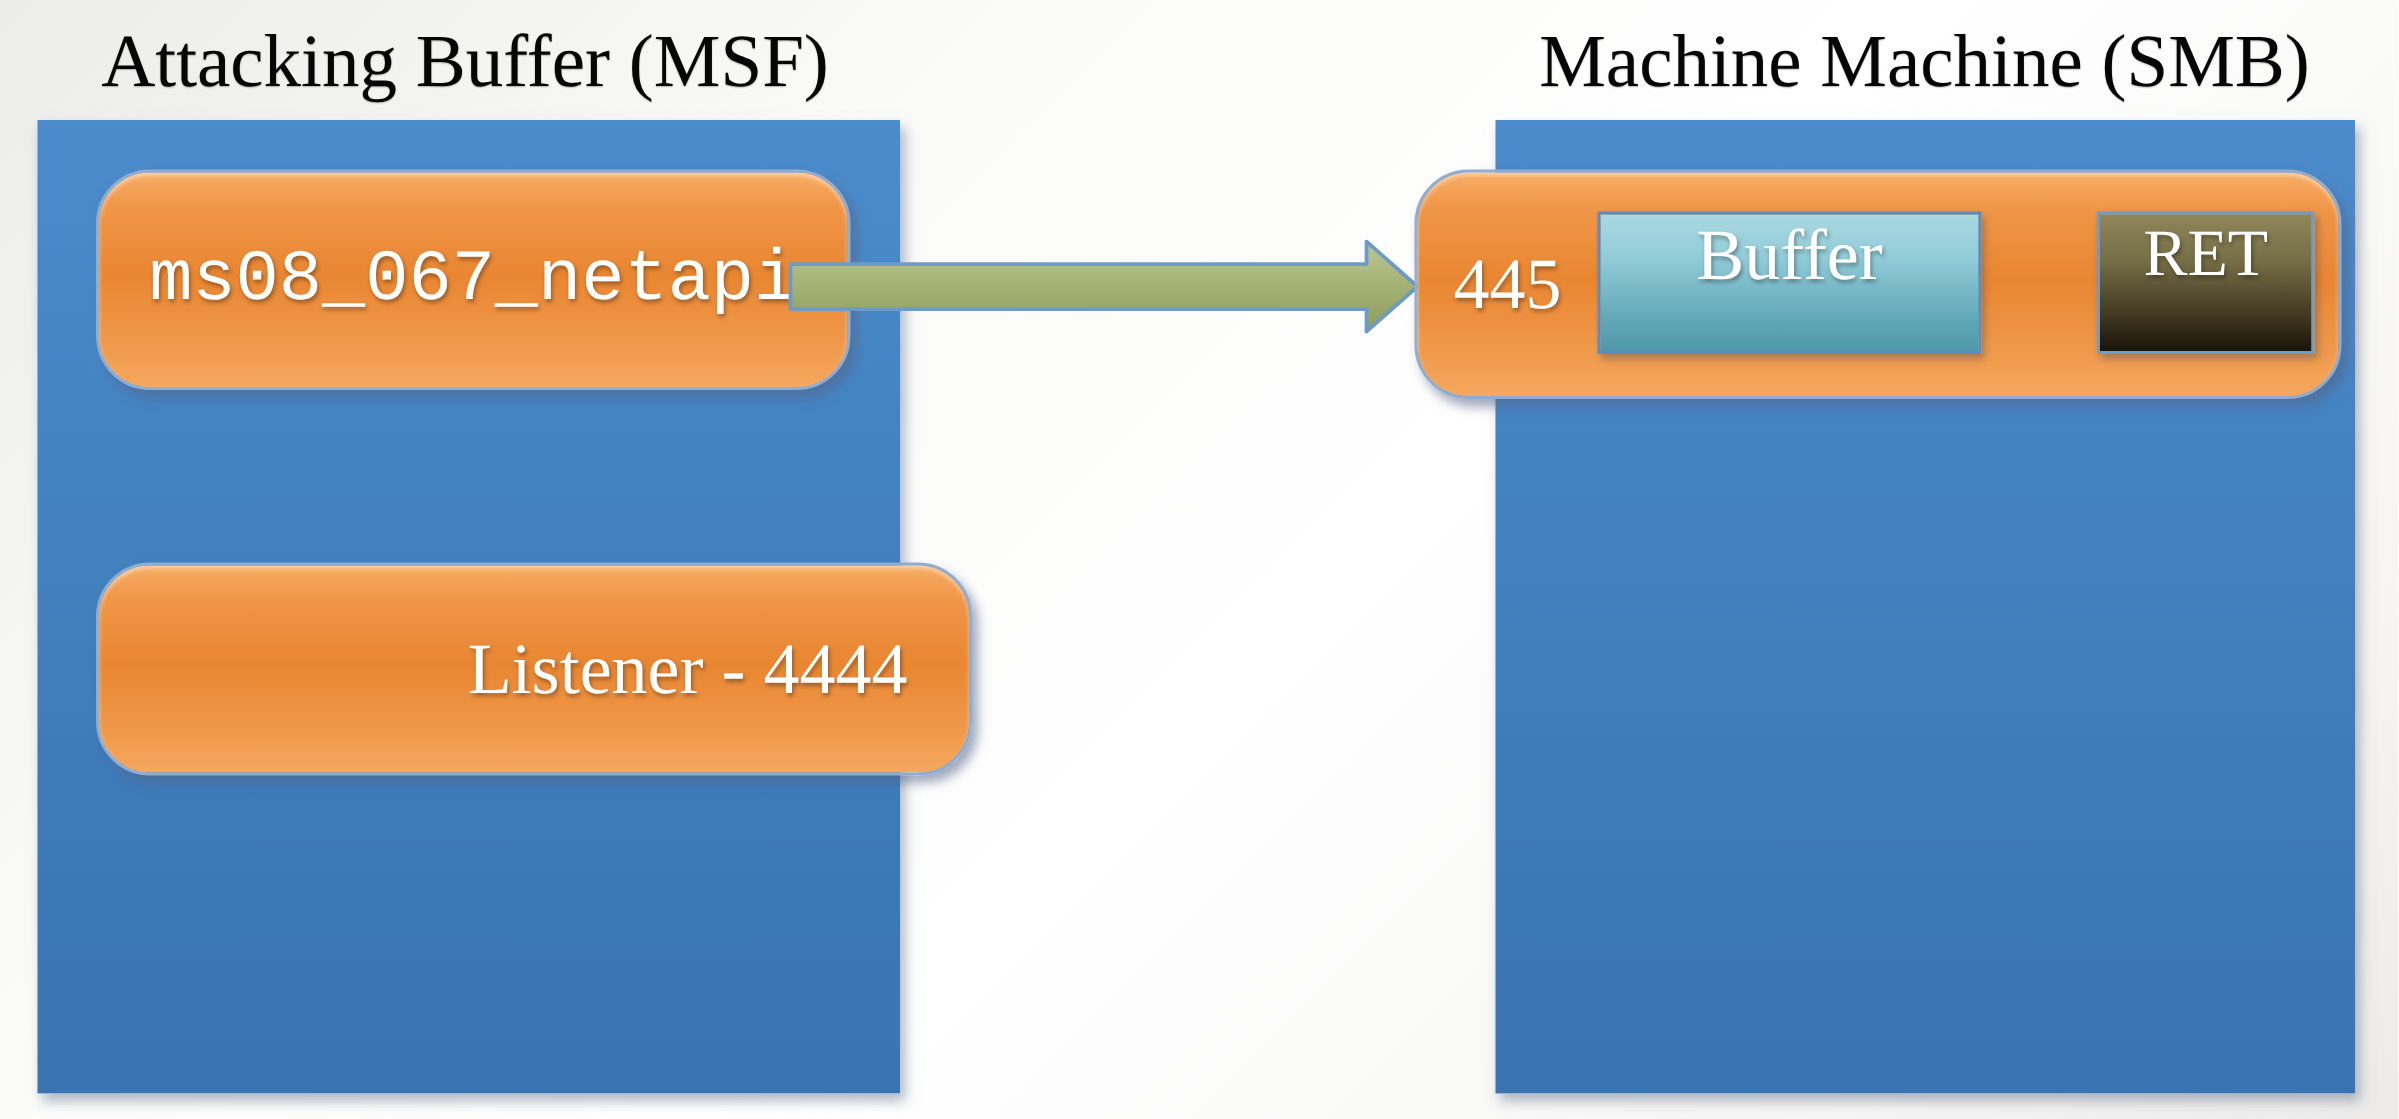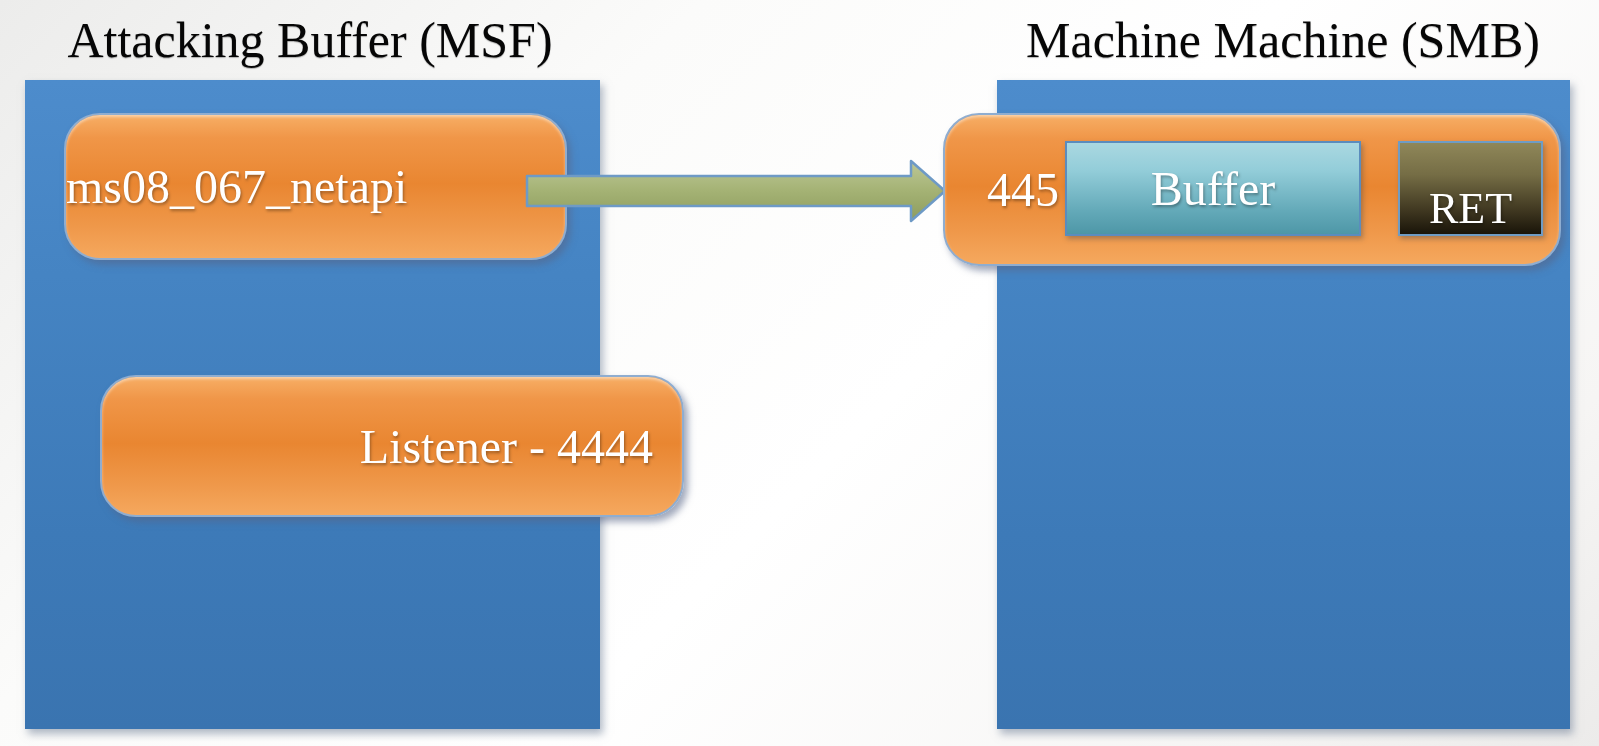--- a/index.html
+++ b/index.html
@@ -29,40 +29,40 @@
     position:absolute;
     border-radius:36px;
     border:2px solid #8fadd0;
     background:linear-gradient(180deg,#f7ae65 0%,#f09648 16%,#e98631 48%,#ef984a 78%,#f5a85e 100%);
     box-shadow:4px 5px 7px rgba(85,100,135,.55), inset 0 2px 3px rgba(255,255,255,.45);
     color:#ffffff;
     font-size:48px;
     text-shadow:1px 2px 3px rgba(0,0,0,.35);
   }
   .exploit-box{left:64px;top:113px;width:499px;height:143px;
-    display:flex;align-items:center;justify-content:flex-start;}
+    display:flex;align-items:center;justify-content:center;font-family:Liberation Mono, monospace;}
   .listener-box{left:64px;top:375px;width:584px;height:142px;
-    display:flex;align-items:center;justify-content:flex-end;padding-right:29px;box-sizing:border-box;margin-left:36px;}
+    display:flex;align-items:center;justify-content:flex-end;padding-right:41px;box-sizing:border-box;}
   .packet-box{left:943px;top:113px;width:614px;height:149px;}
   .port-label{
     position:absolute;left:0;top:0;width:120px;height:100%;
-    display:flex;align-items:center;justify-content:center;padding-left:18px;
+    display:flex;align-items:center;justify-content:center;
   }
   .buffer-box{
-    position:absolute;left:120px;top:26px;width:296px;height:95px;
+    position:absolute;left:120px;top:26px;width:256px;height:95px;
     border:2px solid #5b8cbd;box-sizing:border-box;
     background:linear-gradient(180deg,#aad8e1 0%,#93cdd9 30%,#63a9b8 75%,#4e97a7 100%);
-    display:flex;align-items:center;justify-content:center;
+    display:flex;align-items:flex-start;justify-content:center;
     box-shadow:2px 3px 5px rgba(40,60,80,.35);
   }
   .ret-box{
     position:absolute;left:453px;top:26px;width:145px;height:95px;
     border:2px solid #6f9cc4;box-sizing:border-box;
     background:linear-gradient(180deg,#8f8759 0%,#756d45 35%,#3a321d 78%,#191409 100%);
-    display:flex;align-items:flex-end;justify-content:center;
+    display:flex;align-items:flex-start;justify-content:center;
     font-size:44px;
     box-shadow:2px 3px 5px rgba(40,60,80,.35);
   }
   .arrow-svg{position:absolute;left:500px;top:150px;width:460px;height:90px;}
 </style>
 </head>
 <body>
 
 <div class="canvas">
 

